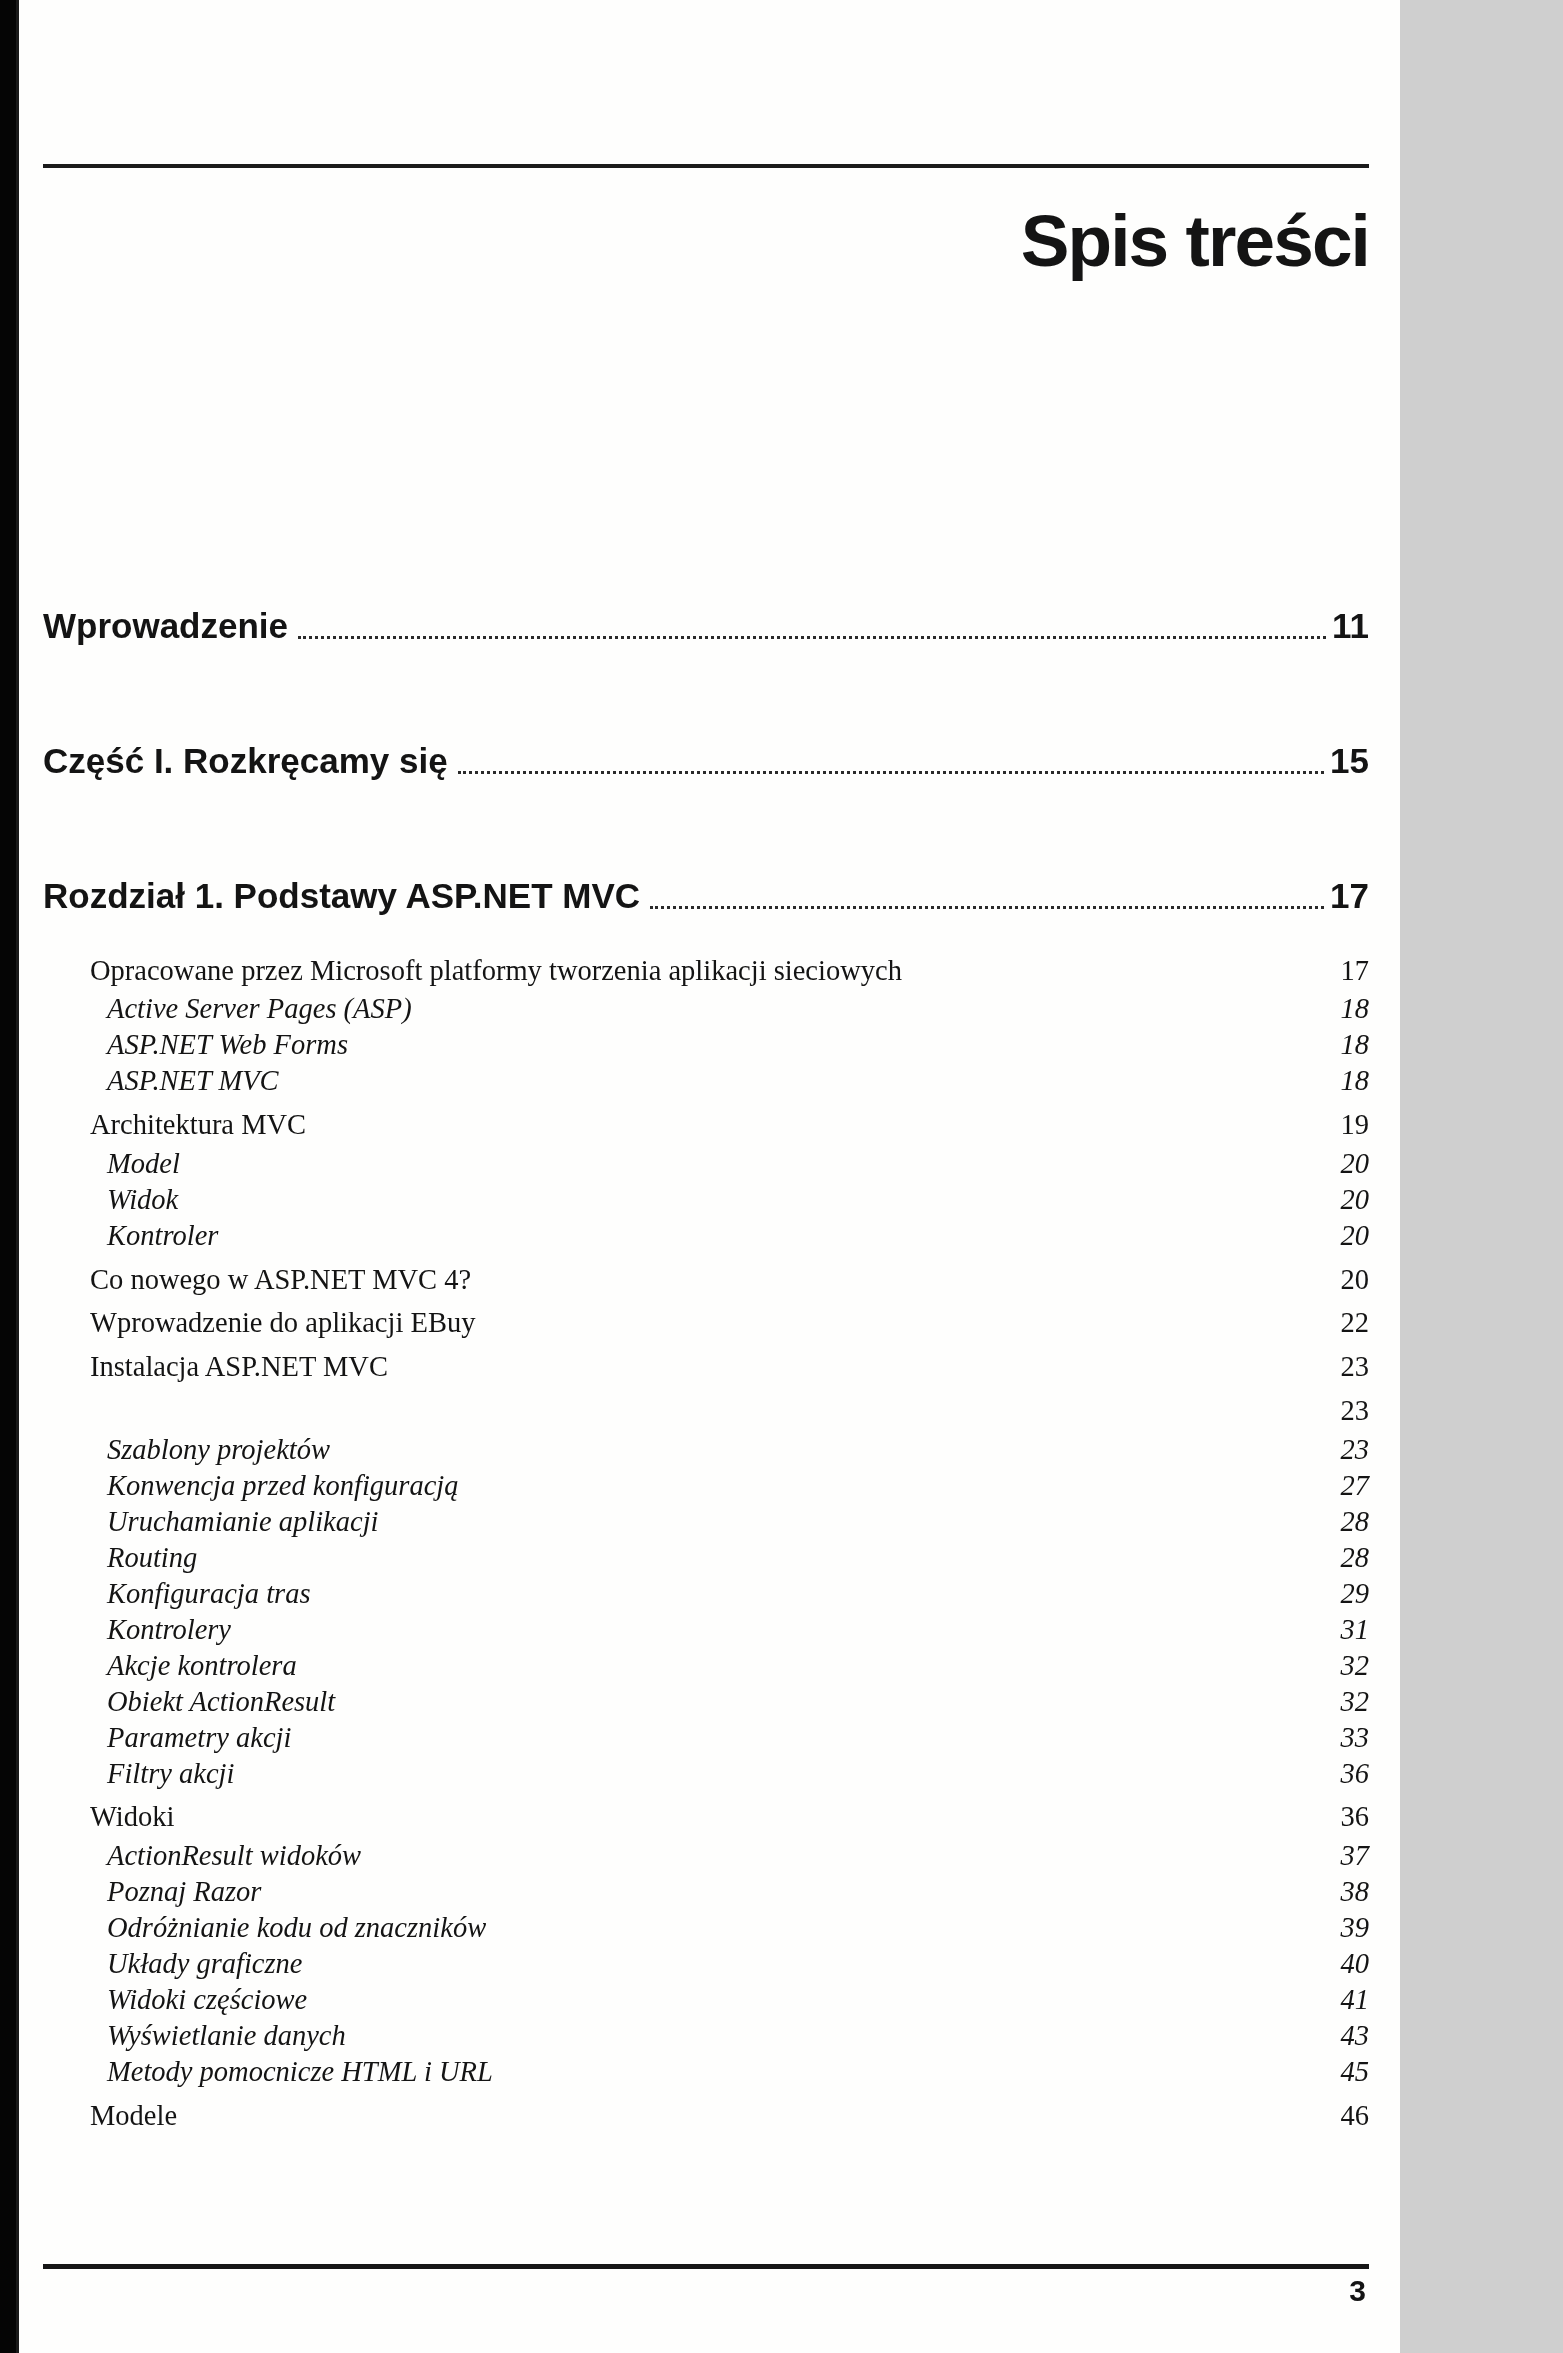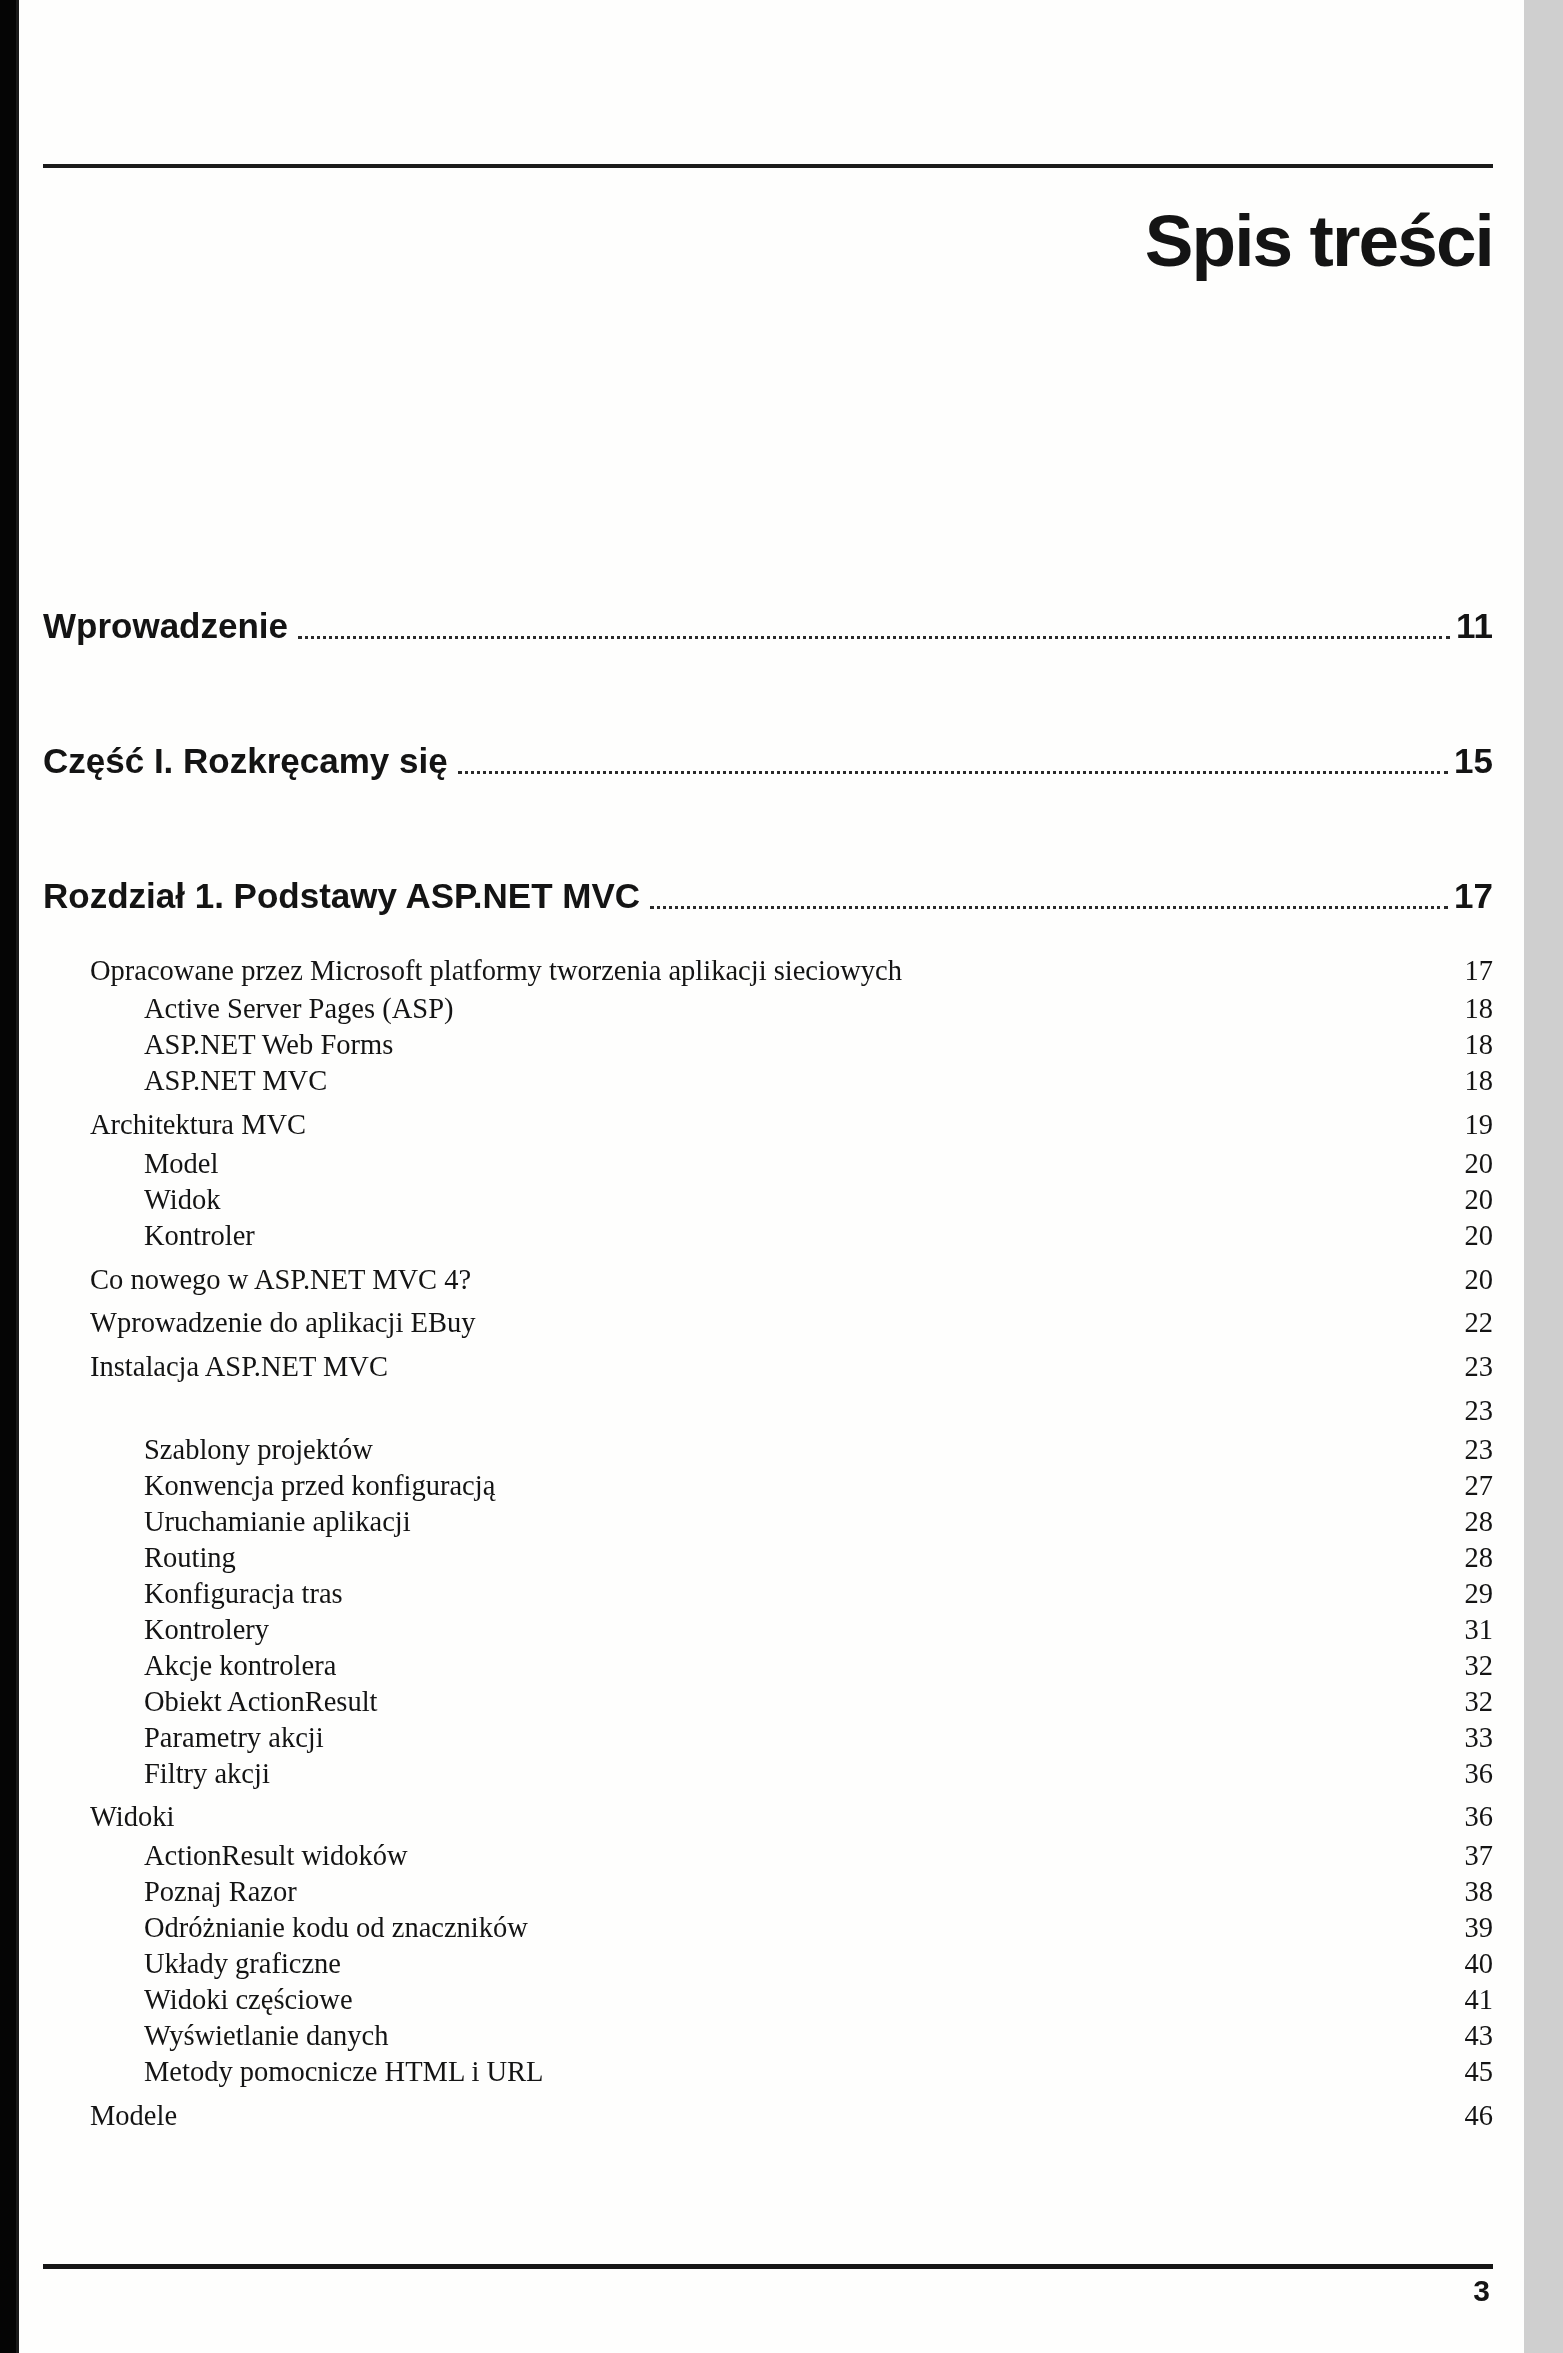--- a/index.html
+++ b/index.html
@@ -2,21 +2,21 @@
 <html style="font-size:10.4px"><head>
 <meta charset="utf-8">
 <style>
   html, body { margin: 0; padding: 0; }
   body {
     background: #cfcfcf;
     font-family: "Liberation Serif", serif;
   }
   .page {
     position: relative;
-    width: 1524px;
+    width: 1400px;
     height: 2354px;
     background: #fefefd;
     color: #141414;
     overflow: hidden;
   }
   .scan-edge {
     position: absolute;
     left: 0; top: 0;
     width: 19.4px; height: 100%;
     background: linear-gradient(90deg, #050505 0 15.5px, #1a1a1a 15.5px 19.4px);
@@ -57,21 +57,21 @@
     min-width: 39px;
   }
   .toc-entries {
     margin-top: 36px;
     font-size: 28.5px;
     line-height: 36px;
   }
   .toc-entry { display: flex; white-space: nowrap; }
   .toc-entry .epage { margin-left: auto; }
   .level-1 { margin-left: 47px; margin-top: 7.8px; margin-bottom: 2.6px; }
-  .level-2 { margin-left: 101px; }
+  .level-2 { margin-left: 64px; font-style: italic; }
   .bottom-rule {
     position: absolute;
     left: 43px; right: 31px; top: 2264px;
     height: 4.5px;
     background: #161616;
   }
   .footer-page-number {
     position: absolute;
     right: 34px; top: 2274px;
     font-family: "Liberation Sans", sans-serif;

